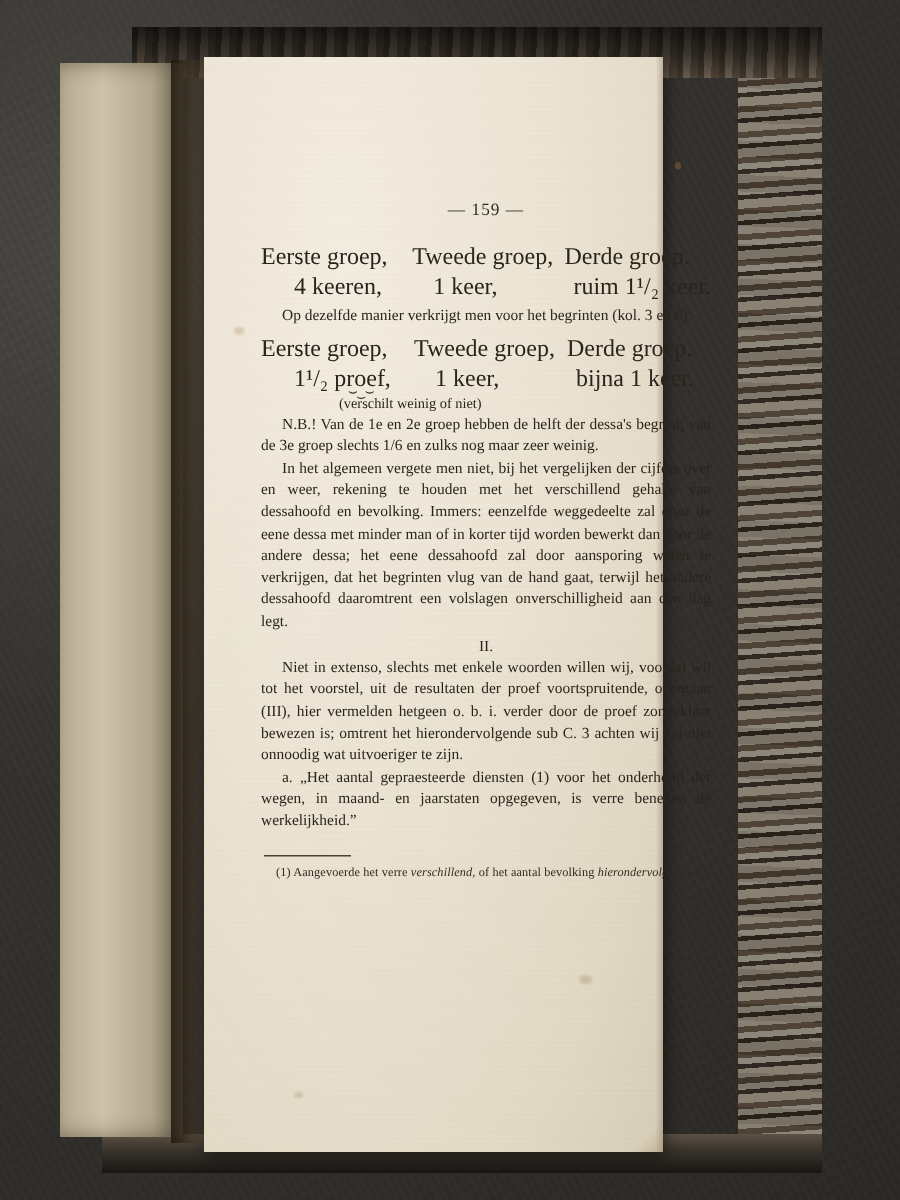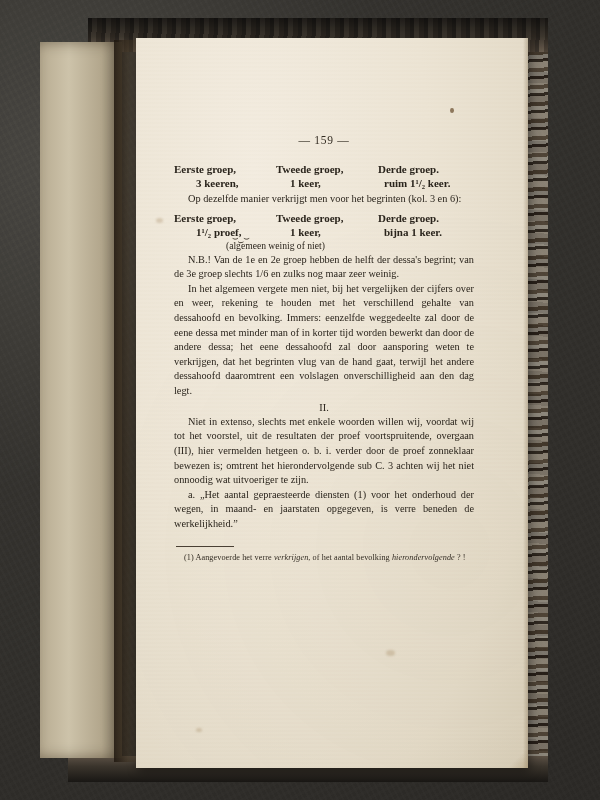--- a/index.html
+++ b/index.html
@@ -107,21 +107,21 @@
     top: 22px;
     width: 30px;
     height: 722px;
     background: linear-gradient(90deg, rgba(30,22,14,.85) 0%, rgba(60,48,32,.55) 45%, rgba(120,105,80,.15) 100%);
   }
   
   .page {
     position: absolute;
     left: 108px;
     top: 20px;
-    width: 392px;
+    width: 306px;
     height: 730px;
     background:
       radial-gradient(ellipse at 30% 18%, #f3ece0 0%, #ece4d4 45%, #e2d9c6 80%, #d6ccb6 100%);
     box-shadow: 2px 3px 10px rgba(0,0,0,.45);
   }
   .page-grain {
     position: absolute;
     inset: 0;
     opacity: .25;
     background-image:
@@ -147,23 +147,22 @@
   .pagenum {
     text-align: center;
     font-size: 11.5px;
     letter-spacing: .06em;
     margin-bottom: 16px;
     color: #332c22;
   }
   .grouptable {
     width: 100%;
     border-collapse: collapse;
-    font-size: 11px;
+    font-size: 16px;
     margin: 0 0 2px 0;
-    font-weight: bold;
   }
   .grouptable td {
     padding: 1px 0;
     white-space: nowrap;
     color: #2a241c;
   }
   .gt-c1 { width: 34%; padding-left: 10px; }
   .gt-c2 { width: 34%; }
   .gt-c3 { width: 32%; }
   .gt-row2 td { padding-left: 0; }
@@ -275,21 +274,21 @@
         <div class="pagenum">— 159 —</div>
 
         <table class="grouptable">
           <tbody>
               <tr>
             <td class="gt-c1">Eerste groep,</td>
             <td class="gt-c2">Tweede groep,</td>
             <td class="gt-c3">Derde groep.</td>
           </tr>
           <tr class="gt-row2">
-            <td class="gt-c1">3 keeren,</td>
+            <td class="gt-c1">4 keeren,</td>
             <td class="gt-c2">1 keer,</td>
             <td class="gt-c3">ruim 1¹/₂ keer.</td>
           </tr>
         </tbody>
           </table>
 
         <p class="body tight">Op dezelfde manier verkrijgt men voor het begrinten (kol. 3 en 6):</p>
 
         <table class="grouptable" style="margin-top:4px;">
           <tbody>
@@ -300,32 +299,32 @@
           </tr>
           <tr class="gt-row2">
             <td class="gt-c1">1¹/₂ proef,</td>
             <td class="gt-c2">1 keer,</td>
             <td class="gt-c3">bijna 1 keer.</td>
           </tr>
         </tbody>
           </table>
 
         <span class="brace">⌣‿⌣</span>
-        <div class="paren-note">(algemeen weinig of niet)</div>
+        <div class="paren-note">(verschilt weinig of niet)</div>
 
         <p class="body">N.B.! Van de 1e en 2e groep hebben de helft der dessa's begrint; van de 3e groep slechts 1/6 en zulks nog maar zeer weinig.</p>
 
         <p class="body">In het algemeen vergete men niet, bij het vergelijken der cijfers over en weer, rekening te houden met het verschillend gehalte van dessahoofd en bevolking. Immers: eenzelfde weggedeelte zal door de eene dessa met minder man of in korter tijd worden bewerkt dan door de andere dessa; het eene dessahoofd zal door aansporing weten te verkrijgen, dat het begrinten vlug van de hand gaat, terwijl het andere dessahoofd daaromtrent een volslagen onverschilligheid aan den dag legt.</p>
 
         <div class="sect">II.</div>
 
         <p class="body">Niet in extenso, slechts met enkele woorden willen wij, voordat wij tot het voorstel, uit de resultaten der proef voortspruitende, overgaan (III), hier vermelden hetgeen o. b. i. verder door de proef zonneklaar bewezen is; omtrent het hierondervolgende sub C. 3 achten wij het niet onnoodig wat uitvoeriger te zijn.</p>
 
         <p class="body">a. „Het aantal gepraesteerde diensten (1) voor het onderhoud der wegen, in maand- en jaarstaten opgegeven, is verre beneden de werkelijkheid.”</p>
 
         <div class="rule"></div>
 
-        <p class="footnote"><span>(1)</span><span> Aangevoerde het verre </span><i>verkrijgen</i><span>, of het aantal bevolking </span><i>hierondervolgende</i><span> ? !</span></p>
+        <p class="footnote"><span>(1)</span><span> Aangevoerde het verre </span><i>verschillend</i><span>, of het aantal bevolking </span><i>hierondervolgende</i><span> ? !</span></p>
 
       </div>
     </div>
   </div>
 </div>
 
 </body></html>

